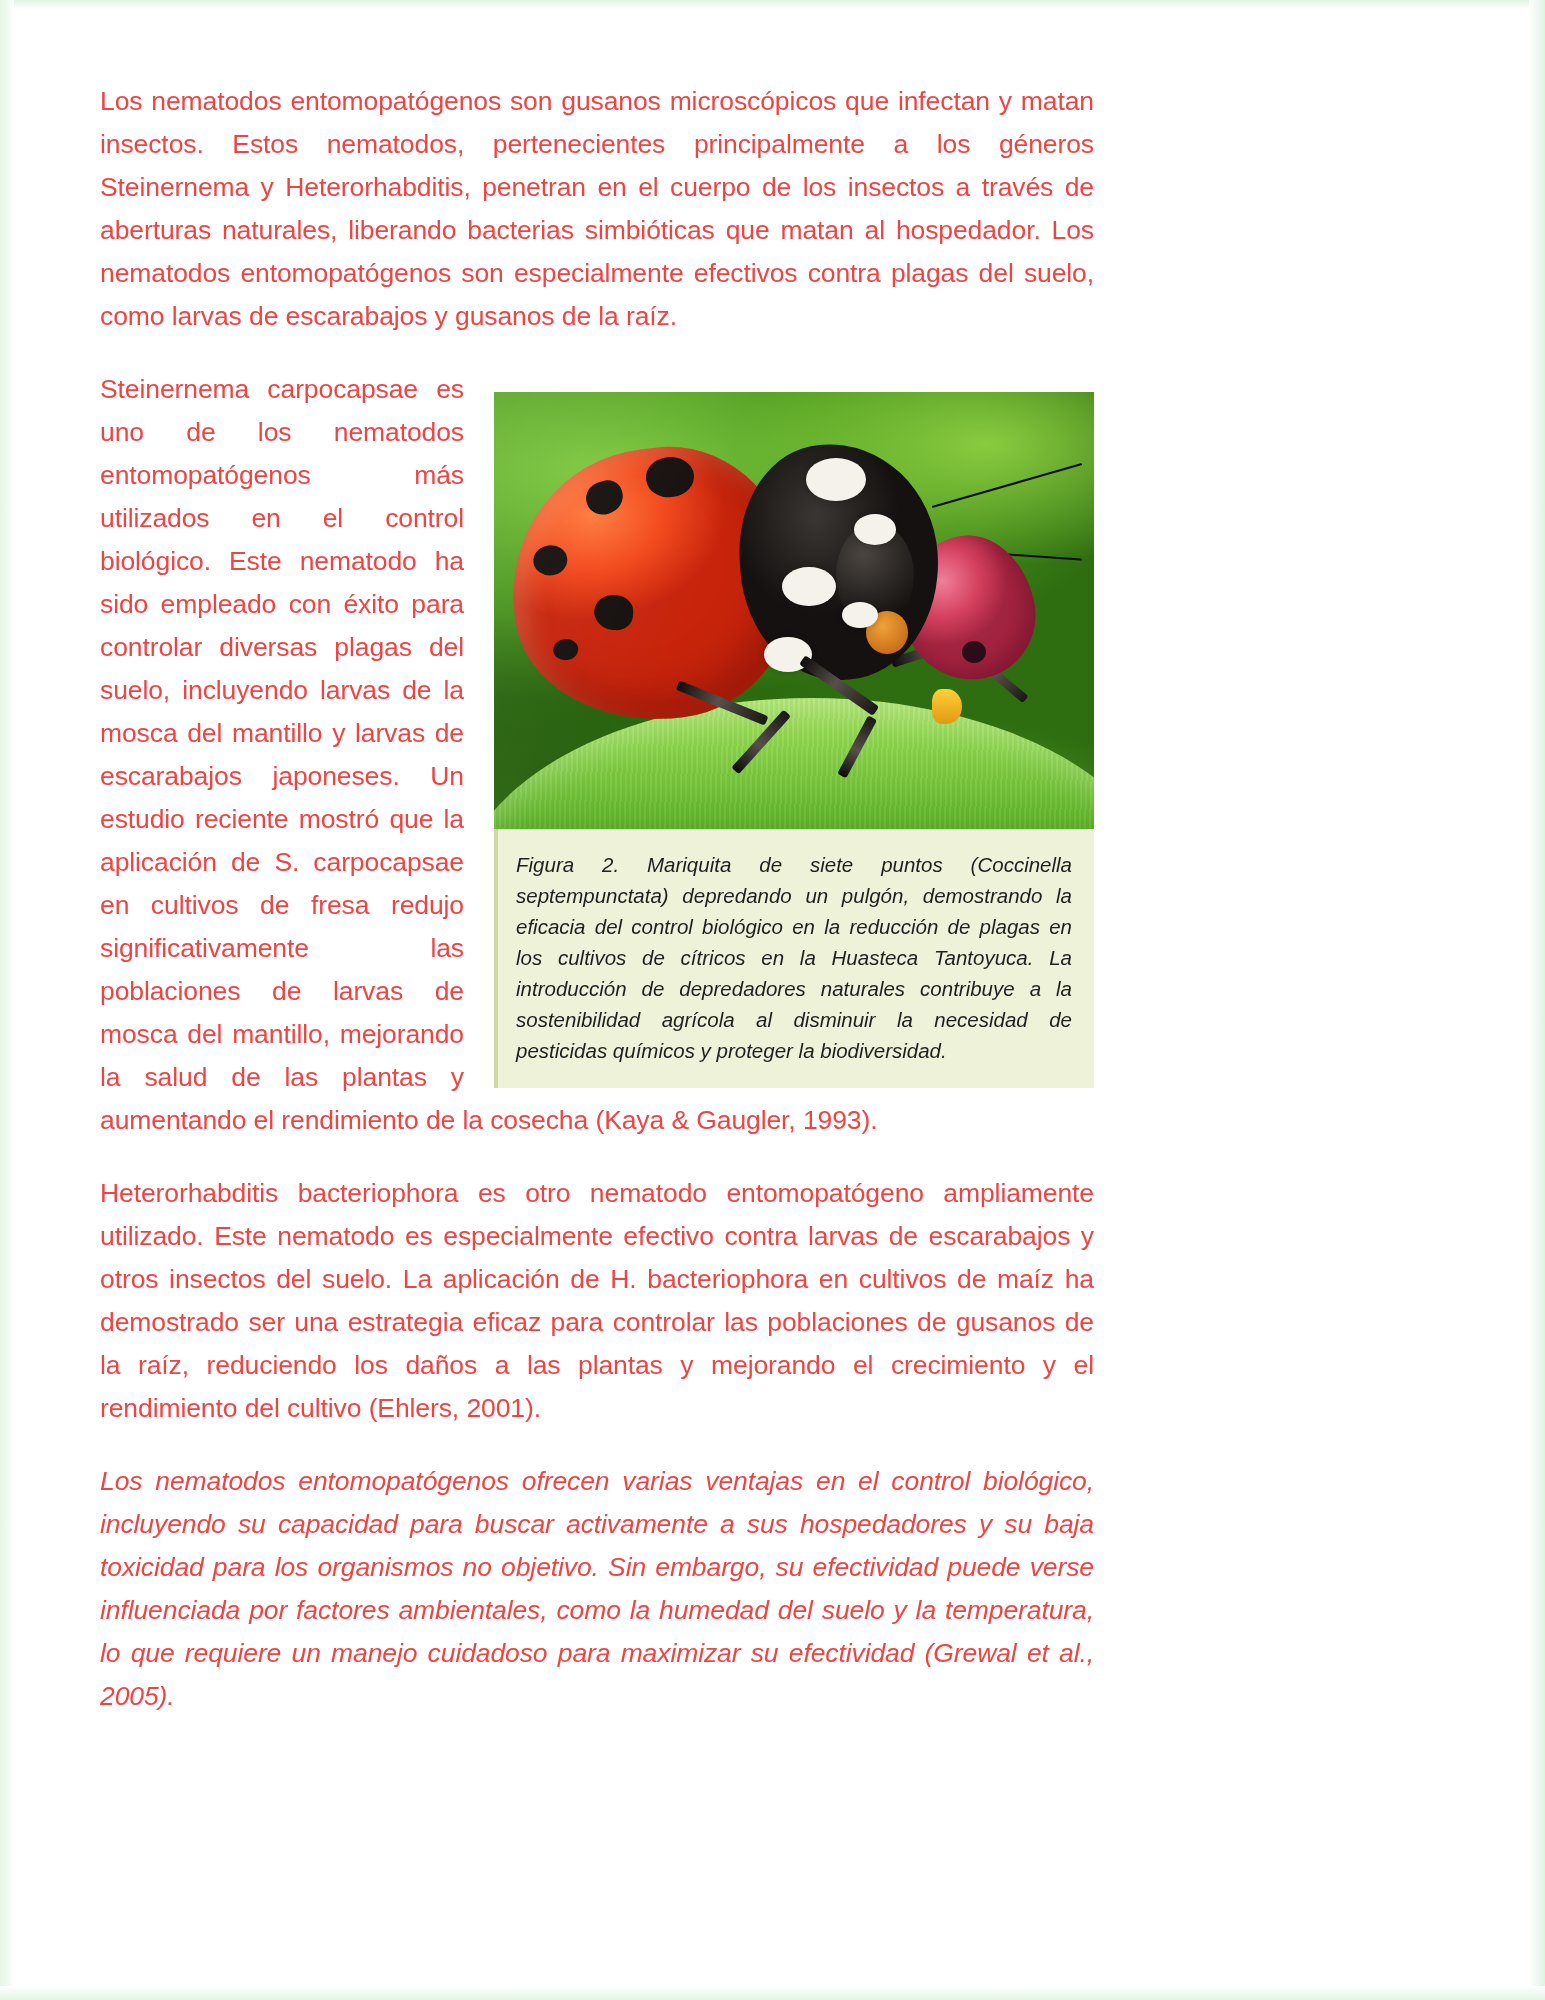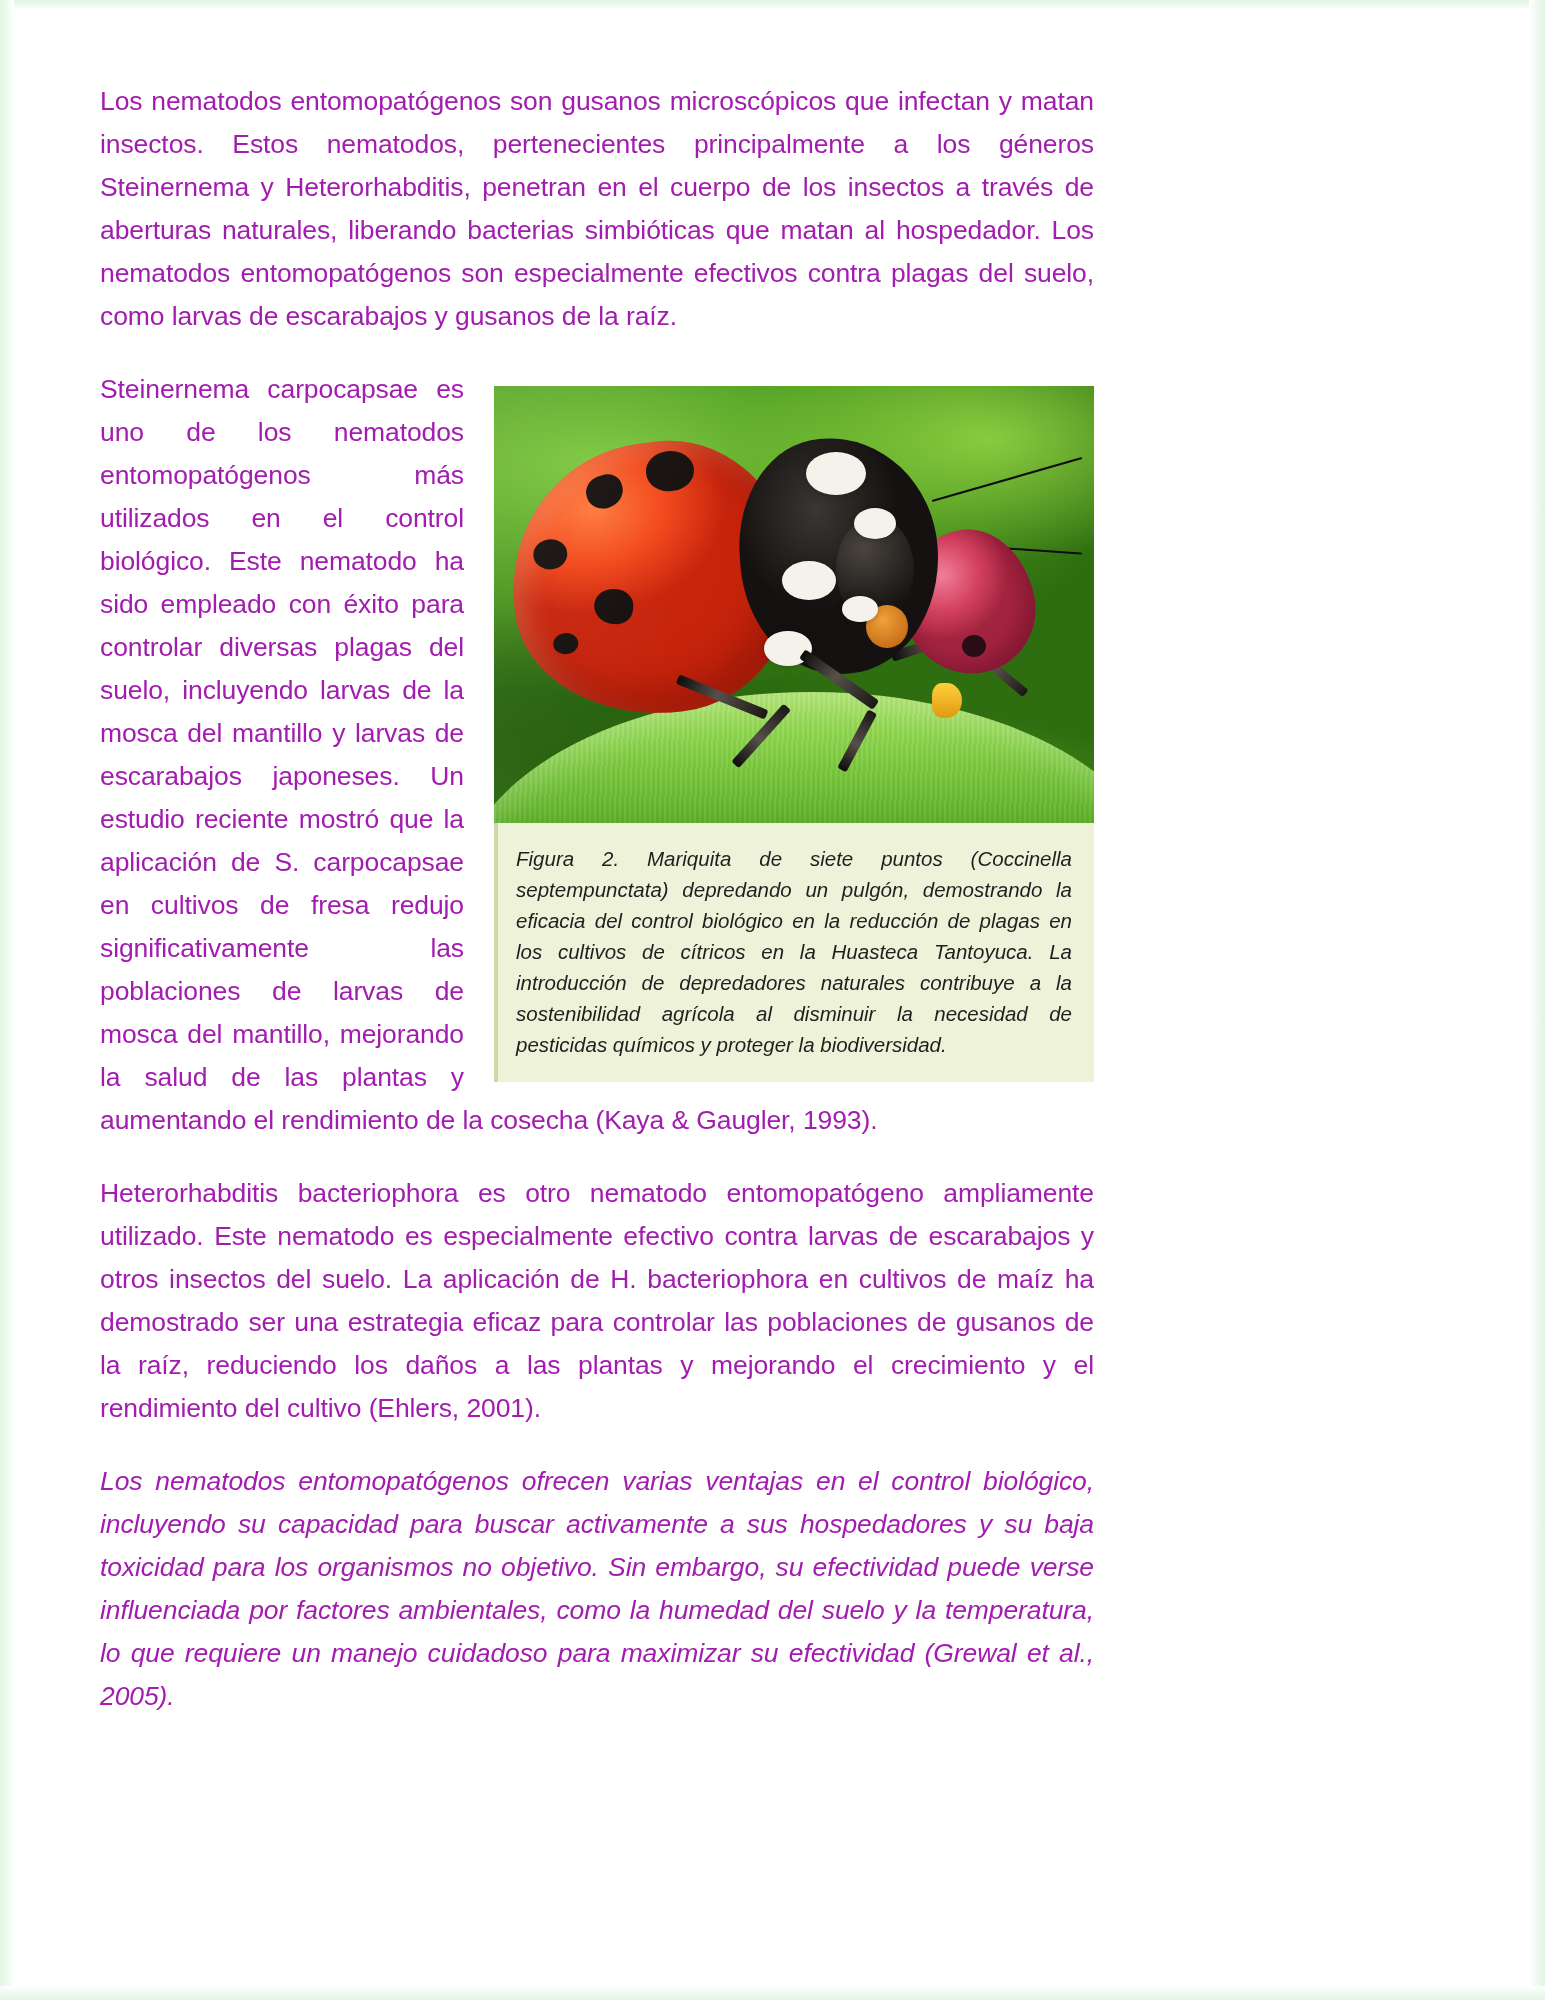--- a/index.html
+++ b/index.html
@@ -48,32 +48,32 @@
     position: absolute;
     left: 100px;
     top: 80px;
     width: 994px;
   }
 
   p.body-text {
     margin: 0 0 30px 0;
     font-size: 26.5px;
     line-height: 43px;
-    color: #a21caf;
+    color: #ef4444;
     text-align: justify;
     text-justify: inter-word;
     letter-spacing: -0.1px;
   }
   p.body-text:last-of-type { margin-bottom: 2px; font-style: italic; }
 
   
   .figure {
     float: right;
     width: 600px;
-    margin: 18px 0 10px 30px;
+    margin: 24px 0 10px 30px;
     shape-margin: 10px;
   }
   .photo {
     position: relative;
     width: 600px;
     height: 437px;
     overflow: hidden;
     background: #2b5a12;
   }
   .photo-inner { position: absolute; inset: 0; }

